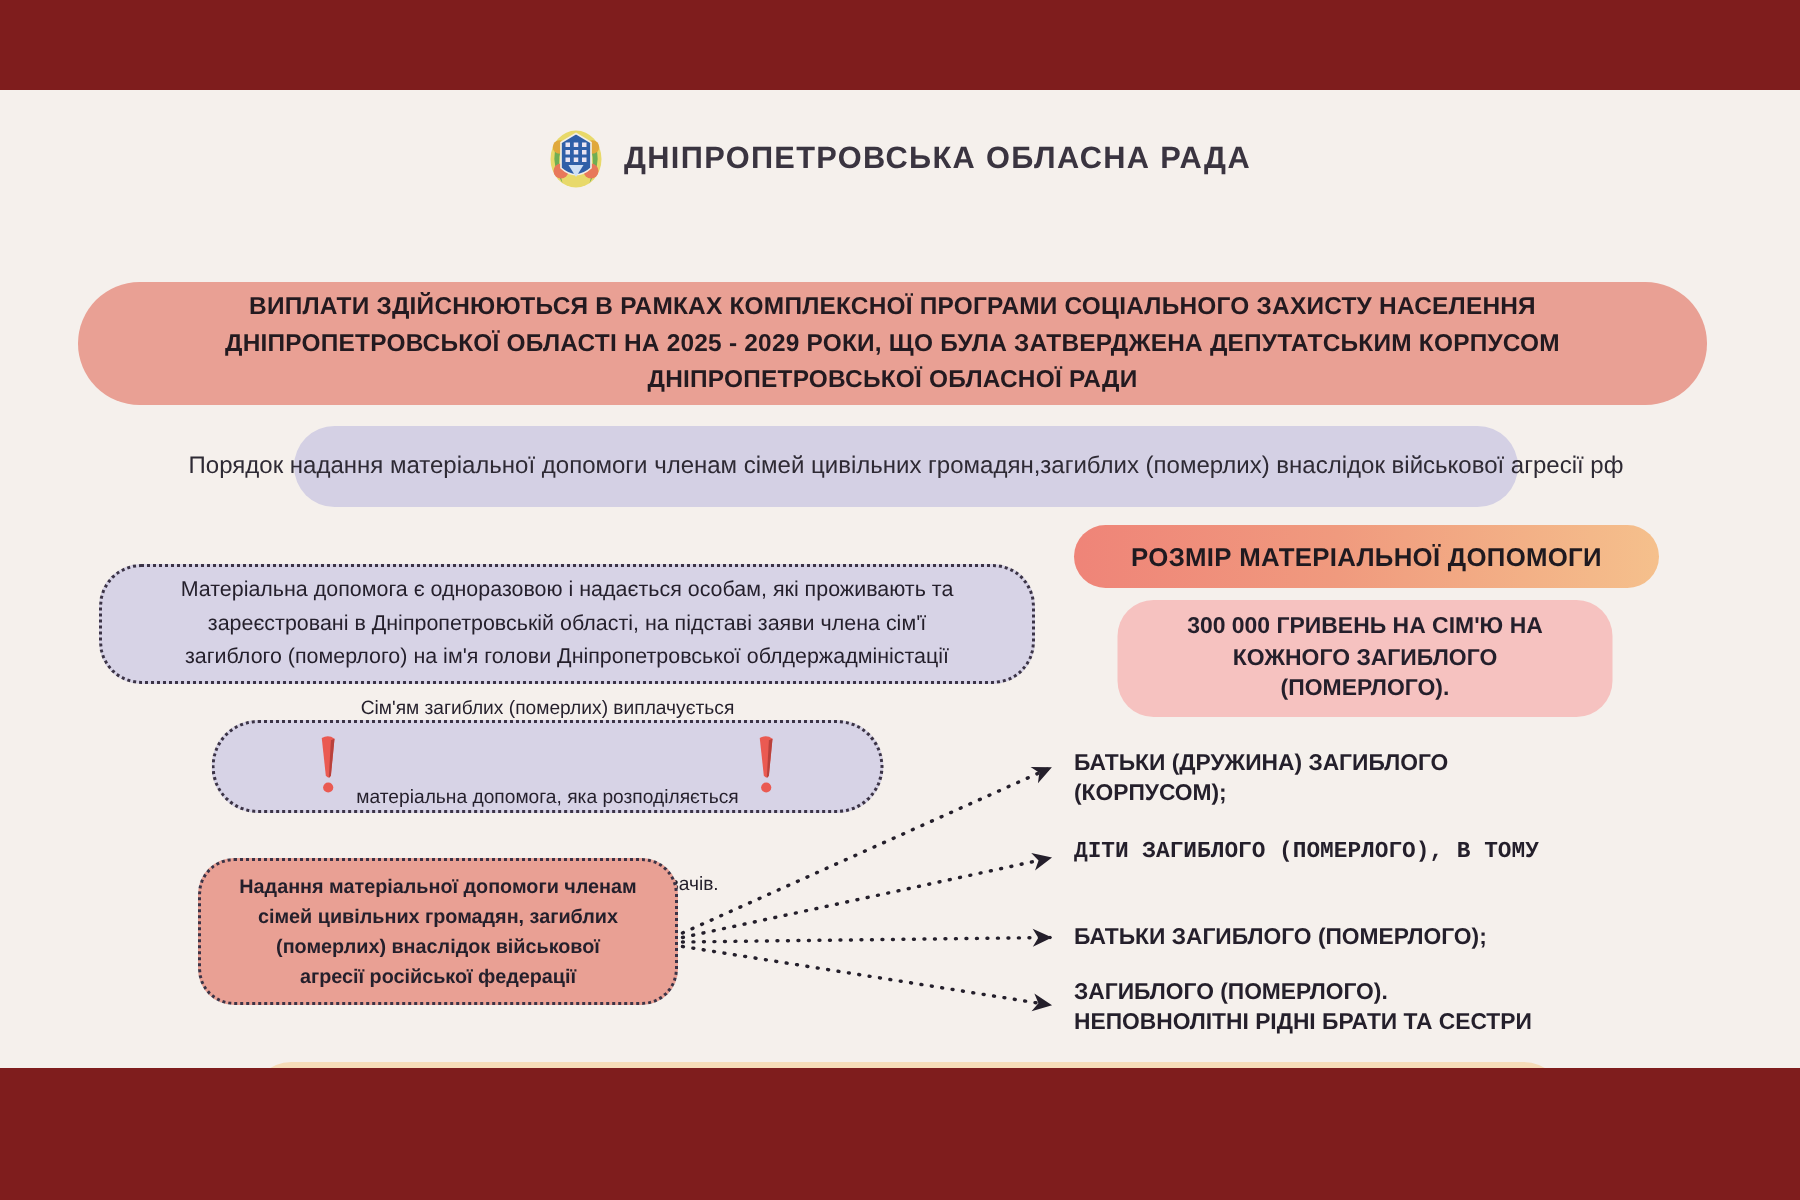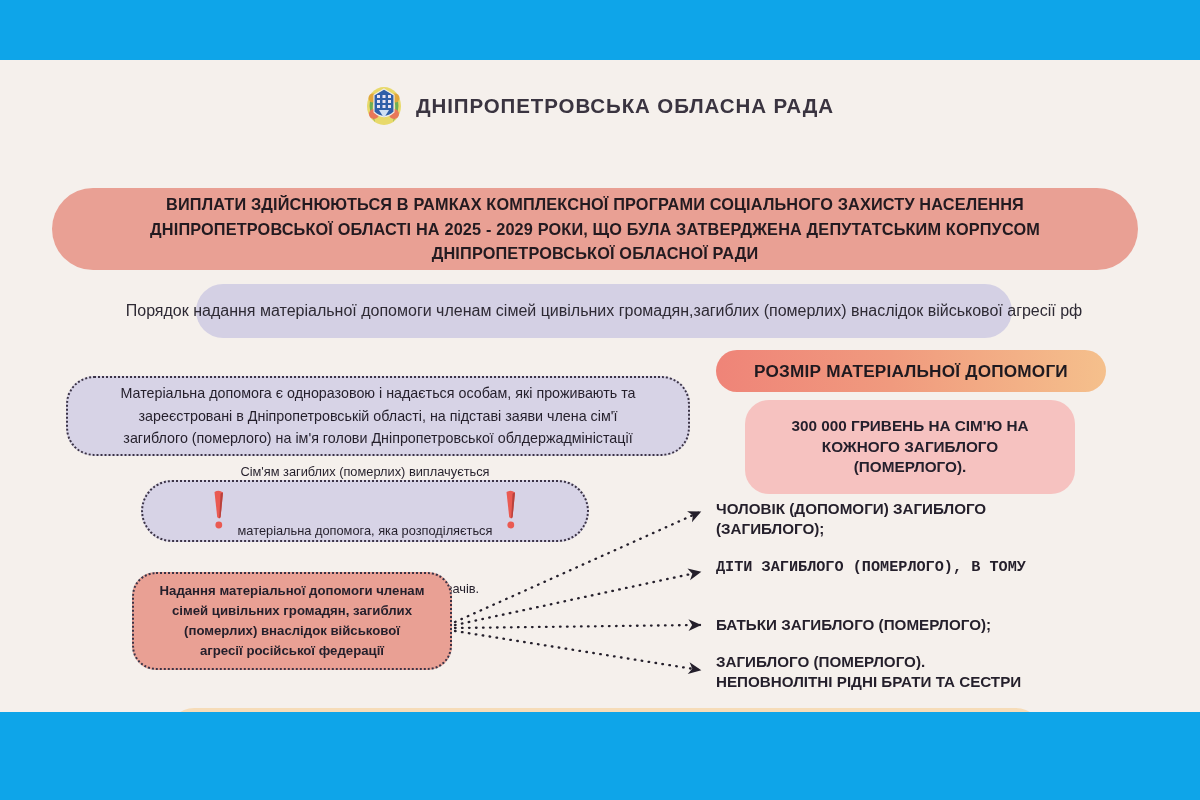--- a/index.html
+++ b/index.html
@@ -12,21 +12,21 @@
     height: 800px;
     overflow: hidden;
     font-family: "Liberation Sans", sans-serif;
     position: relative;
   }
 
   
   #frame {
     position: absolute;
     inset: 0;
-    background: #0ea5e9;
+    background: #7f1d1d;
   }
 
   
   #slide {
     position: absolute;
     left: 0;
     top: 60px;
     width: 1200px;
     height: 652px;
     background: #f5f0ec;
@@ -209,21 +209,21 @@
     color: #1f1a20;
     letter-spacing: 0.2px;
     white-space: nowrap;
   }
 
   #amount-box {
     position: absolute;
     left: 745px;
     top: 340px;
     width: 330px;
-    height: 94px;
+    height: 78px;
     background: #f6c2c0;
     border-radius: 24px;
     display: flex;
     flex-direction: column;
     align-items: center;
     justify-content: center;
   }
   #amount-box .line {
     font-size: 15.3px;
     font-weight: bold;
@@ -363,22 +363,22 @@
     <div id="amount-header">
       <span class="label">РОЗМІР МАТЕРІАЛЬНОЇ ДОПОМОГИ</span>
     </div>
     <div id="amount-box">
       <div class="line">300 000 ГРИВЕНЬ НА СІМ'Ю НА</div>
       <div class="line">КОЖНОГО ЗАГИБЛОГО</div>
       <div class="line">(ПОМЕРЛОГО).</div>
     </div>
 
     <div class="recipient" id="recipient-0">
-      <div class="line">ЧОЛОВІК (ДОПОМОГИ) ЗАГИБЛОГО</div>
-      <div class="line">(ЗАГИБЛОГО);</div>
+      <div class="line">БАТЬКИ (ДРУЖИНА) ЗАГИБЛОГО</div>
+      <div class="line">(КОРПУСОМ);</div>
     </div>
     <div class="recipient" id="recipient-1">
       <div class="line">ДІТИ ЗАГИБЛОГО (ПОМЕРЛОГО), В ТОМУ</div>
     </div>
     <div class="recipient" id="recipient-2">
       <div class="line">БАТЬКИ ЗАГИБЛОГО (ПОМЕРЛОГО);</div>
     </div>
     <div class="recipient" id="recipient-3">
       <div class="line">ЗАГИБЛОГО (ПОМЕРЛОГО).</div>
       <div class="line">НЕПОВНОЛІТНІ РІДНІ БРАТИ ТА СЕСТРИ</div>

